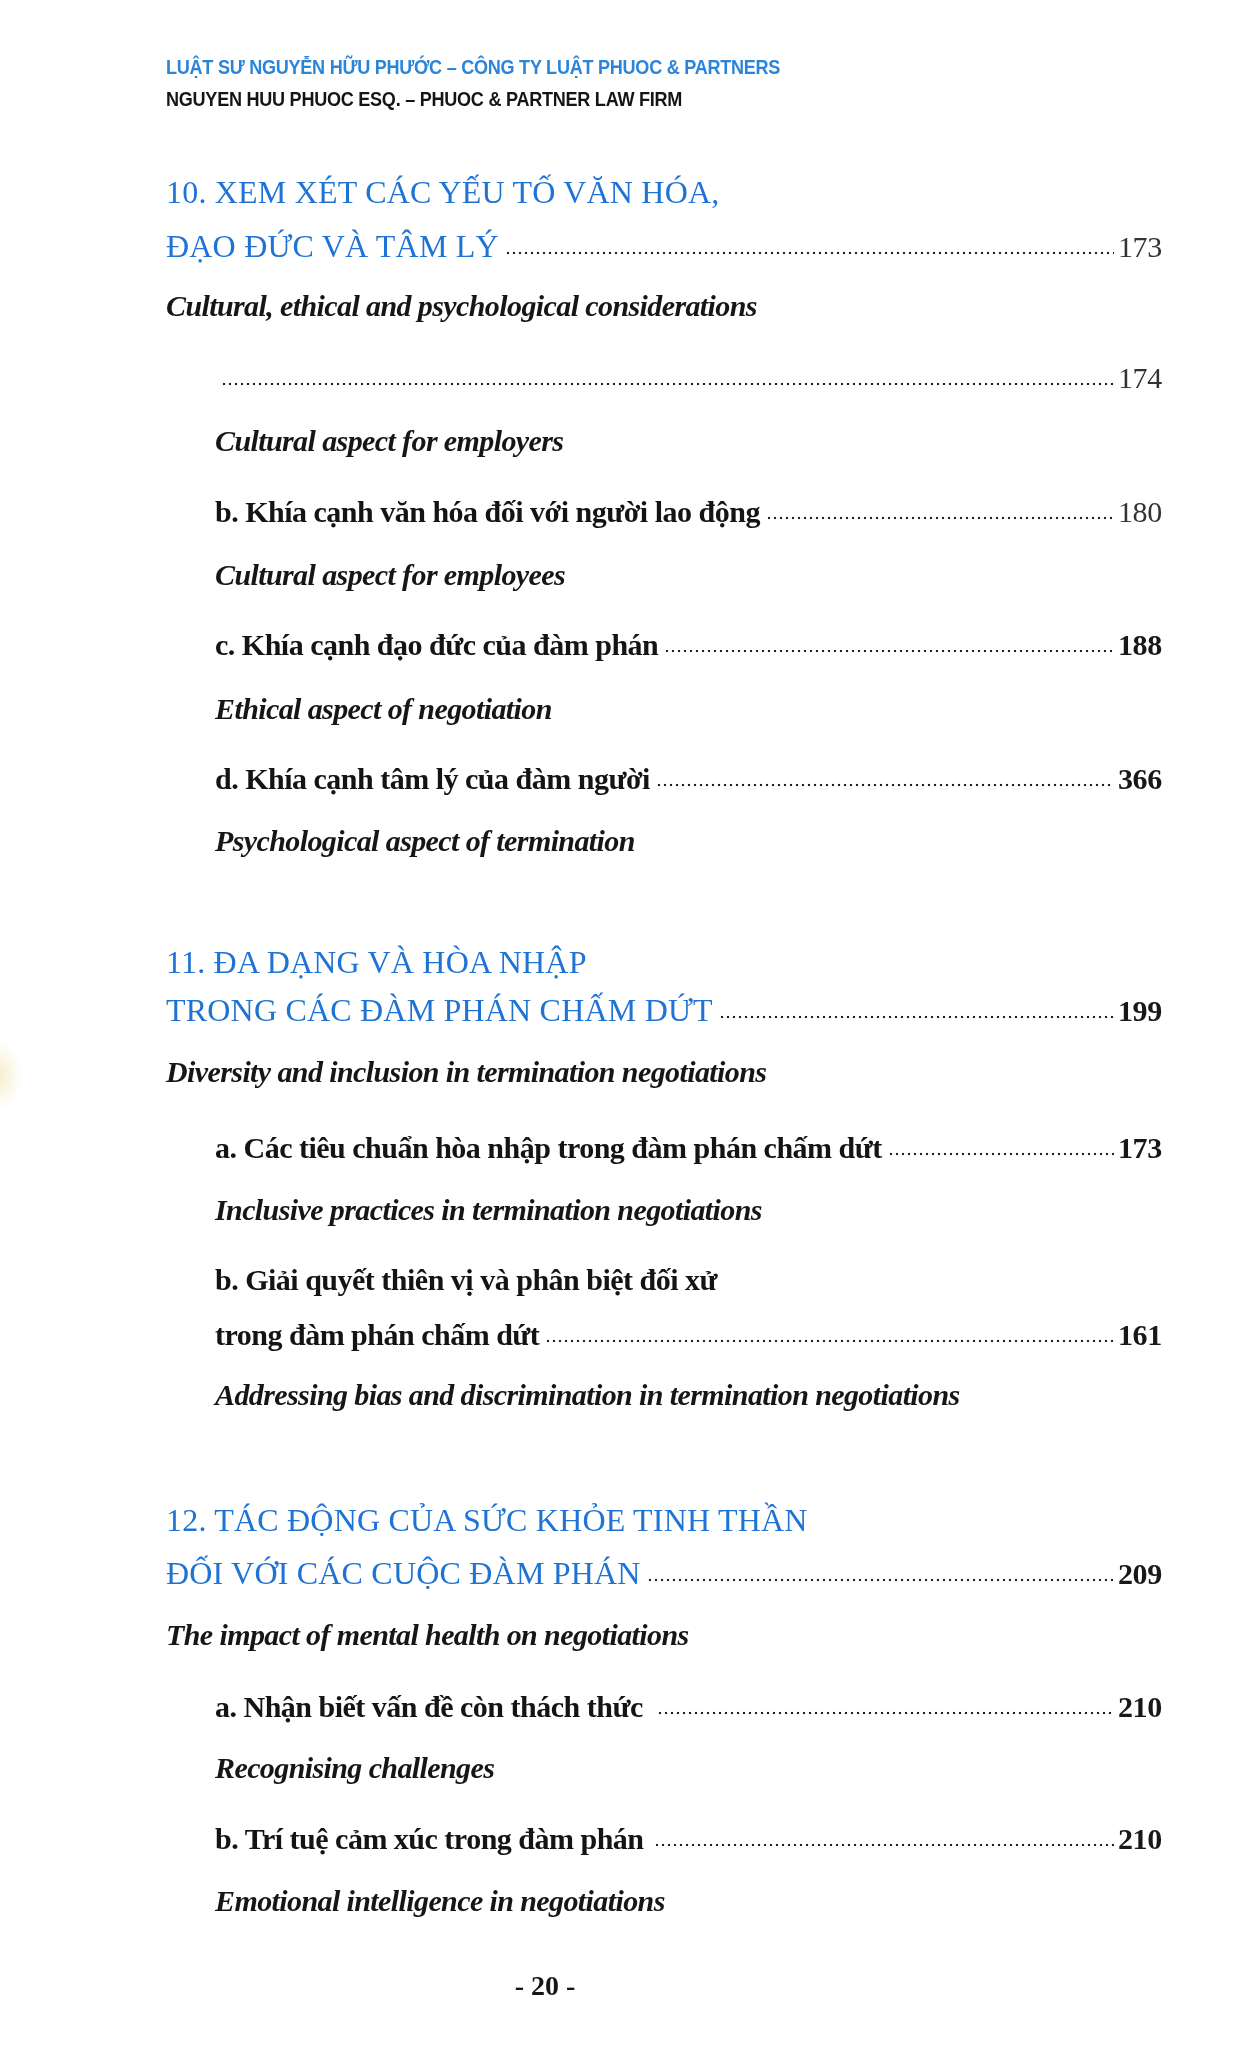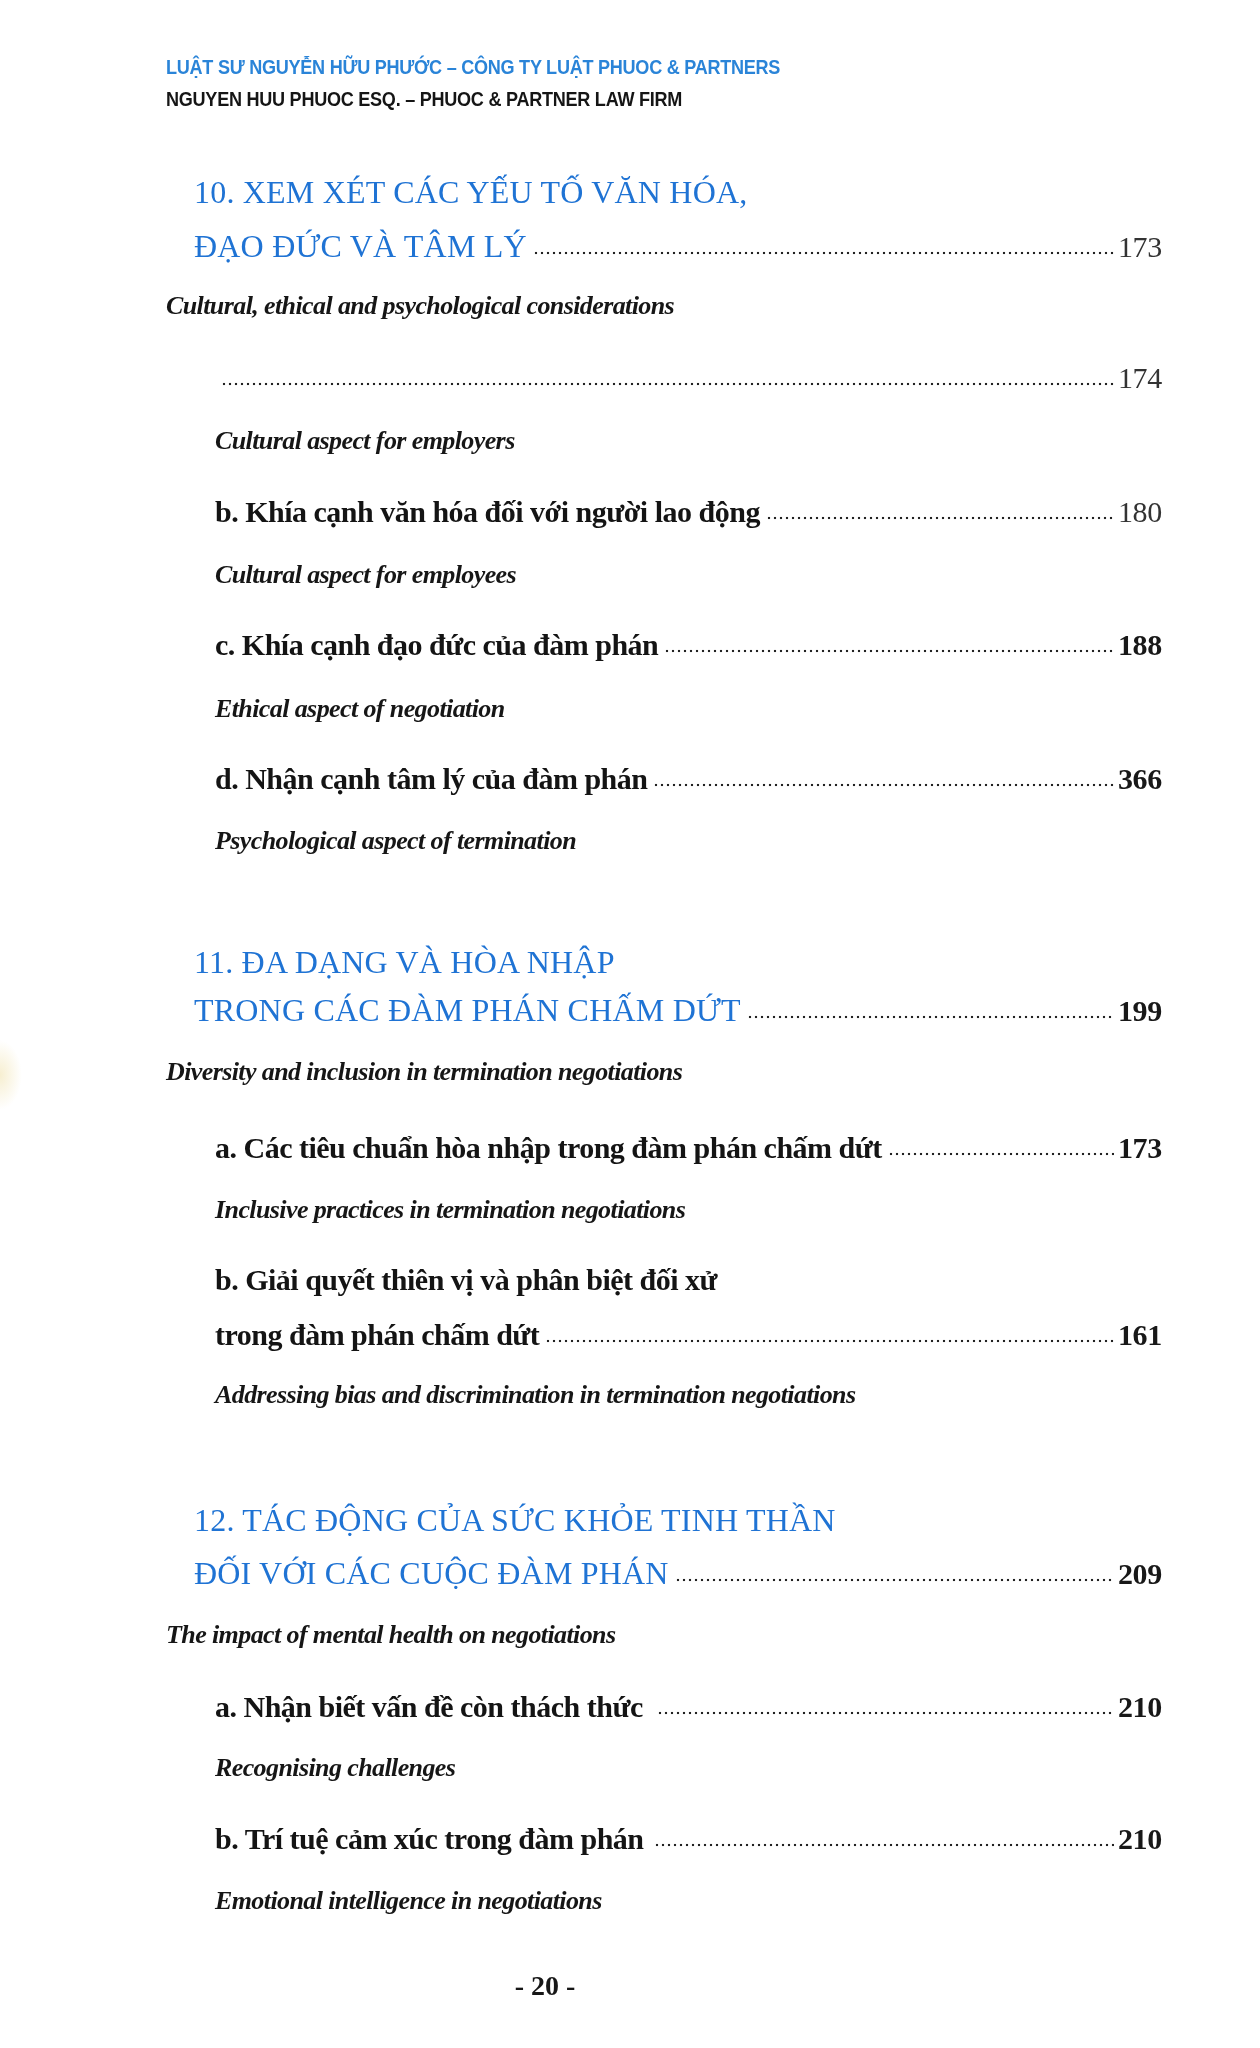--- a/index.html
+++ b/index.html
@@ -22,23 +22,23 @@
     .rh-vn { color: #2a84d8; font-size: 21px; line-height: 30px; transform: scaleX(0.86); transform-origin: left; }
     .rh-en { color: #151515; font-size: 21px; line-height: 34px; transform: scaleX(0.86); transform-origin: left; }
 
     .line {
       position: absolute; display: flex; align-items: baseline;
       white-space: nowrap; height: 44px; line-height: 44px;
     }
     .line.full { right: 98px; }
     .lvl0 { left: 166px; }
     .lvl1 { left: 215px; }
-    .heading { color: #1f73d4; font-size: 32px; letter-spacing: 0.2px; margin-left: 28px; }
+    .heading { color: #1f73d4; font-size: 32px; letter-spacing: 0.2px; }
     .entry { font-weight: bold; font-size: 30px; letter-spacing: -0.5px; transform-origin: left; }
-    .trans { font-style: italic; font-weight: bold; font-size: 26px; letter-spacing: -0.6px; color: #161616; }
+    .trans { font-style: italic; font-weight: bold; font-size: 30px; letter-spacing: -0.6px; color: #161616; }
     .dots {
       flex: 1 1 auto; margin: 0 4px 0 6px; height: 6px; align-self: baseline;
       background-image: radial-gradient(circle, #222 1.2px, transparent 1.6px);
       background-size: 6px 6px; background-repeat: repeat-x; background-position: left center;
       transform: translateY(-1px);
     }
     .pageno { font-size: 30px; font-weight: bold; color: #181818; letter-spacing: -0.3px; }
     .pageno.light { font-weight: normal; color: #333; }
     .footer {
       position: absolute; left: 0; width: 1140px; top: 1970px; text-align: center;
@@ -80,21 +80,21 @@
 <div class="line lvl1 trans" style="top:553px">Cultural aspect for employees</div>
 
 <div class="line lvl1 full entry" style="top:623px">
   <span>c. Khía cạnh đạo đức của đàm phán</span>
   <span class="dots"></span>
   <span class="pageno">188</span>
 </div>
 <div class="line lvl1 trans" style="top:687px">Ethical aspect of negotiation</div>
 
 <div class="line lvl1 full entry" style="top:757px">
-  <span>d. Nhận cạnh tâm lý của đàm phán</span>
+  <span>d. Khía cạnh tâm lý của đàm người</span>
   <span class="dots"></span>
   <span class="pageno">366</span>
 </div>
 <div class="line lvl1 trans" style="top:819px">Psychological aspect of termination</div>
 
 <div class="line lvl0 heading" style="top:940px">
   <span>11. ĐA DẠNG VÀ HÒA NHẬP</span>
 </div>
 <div class="line lvl0 full heading" style="top:988px">
   <span>TRONG CÁC ĐÀM PHÁN CHẤM DỨT</span>

